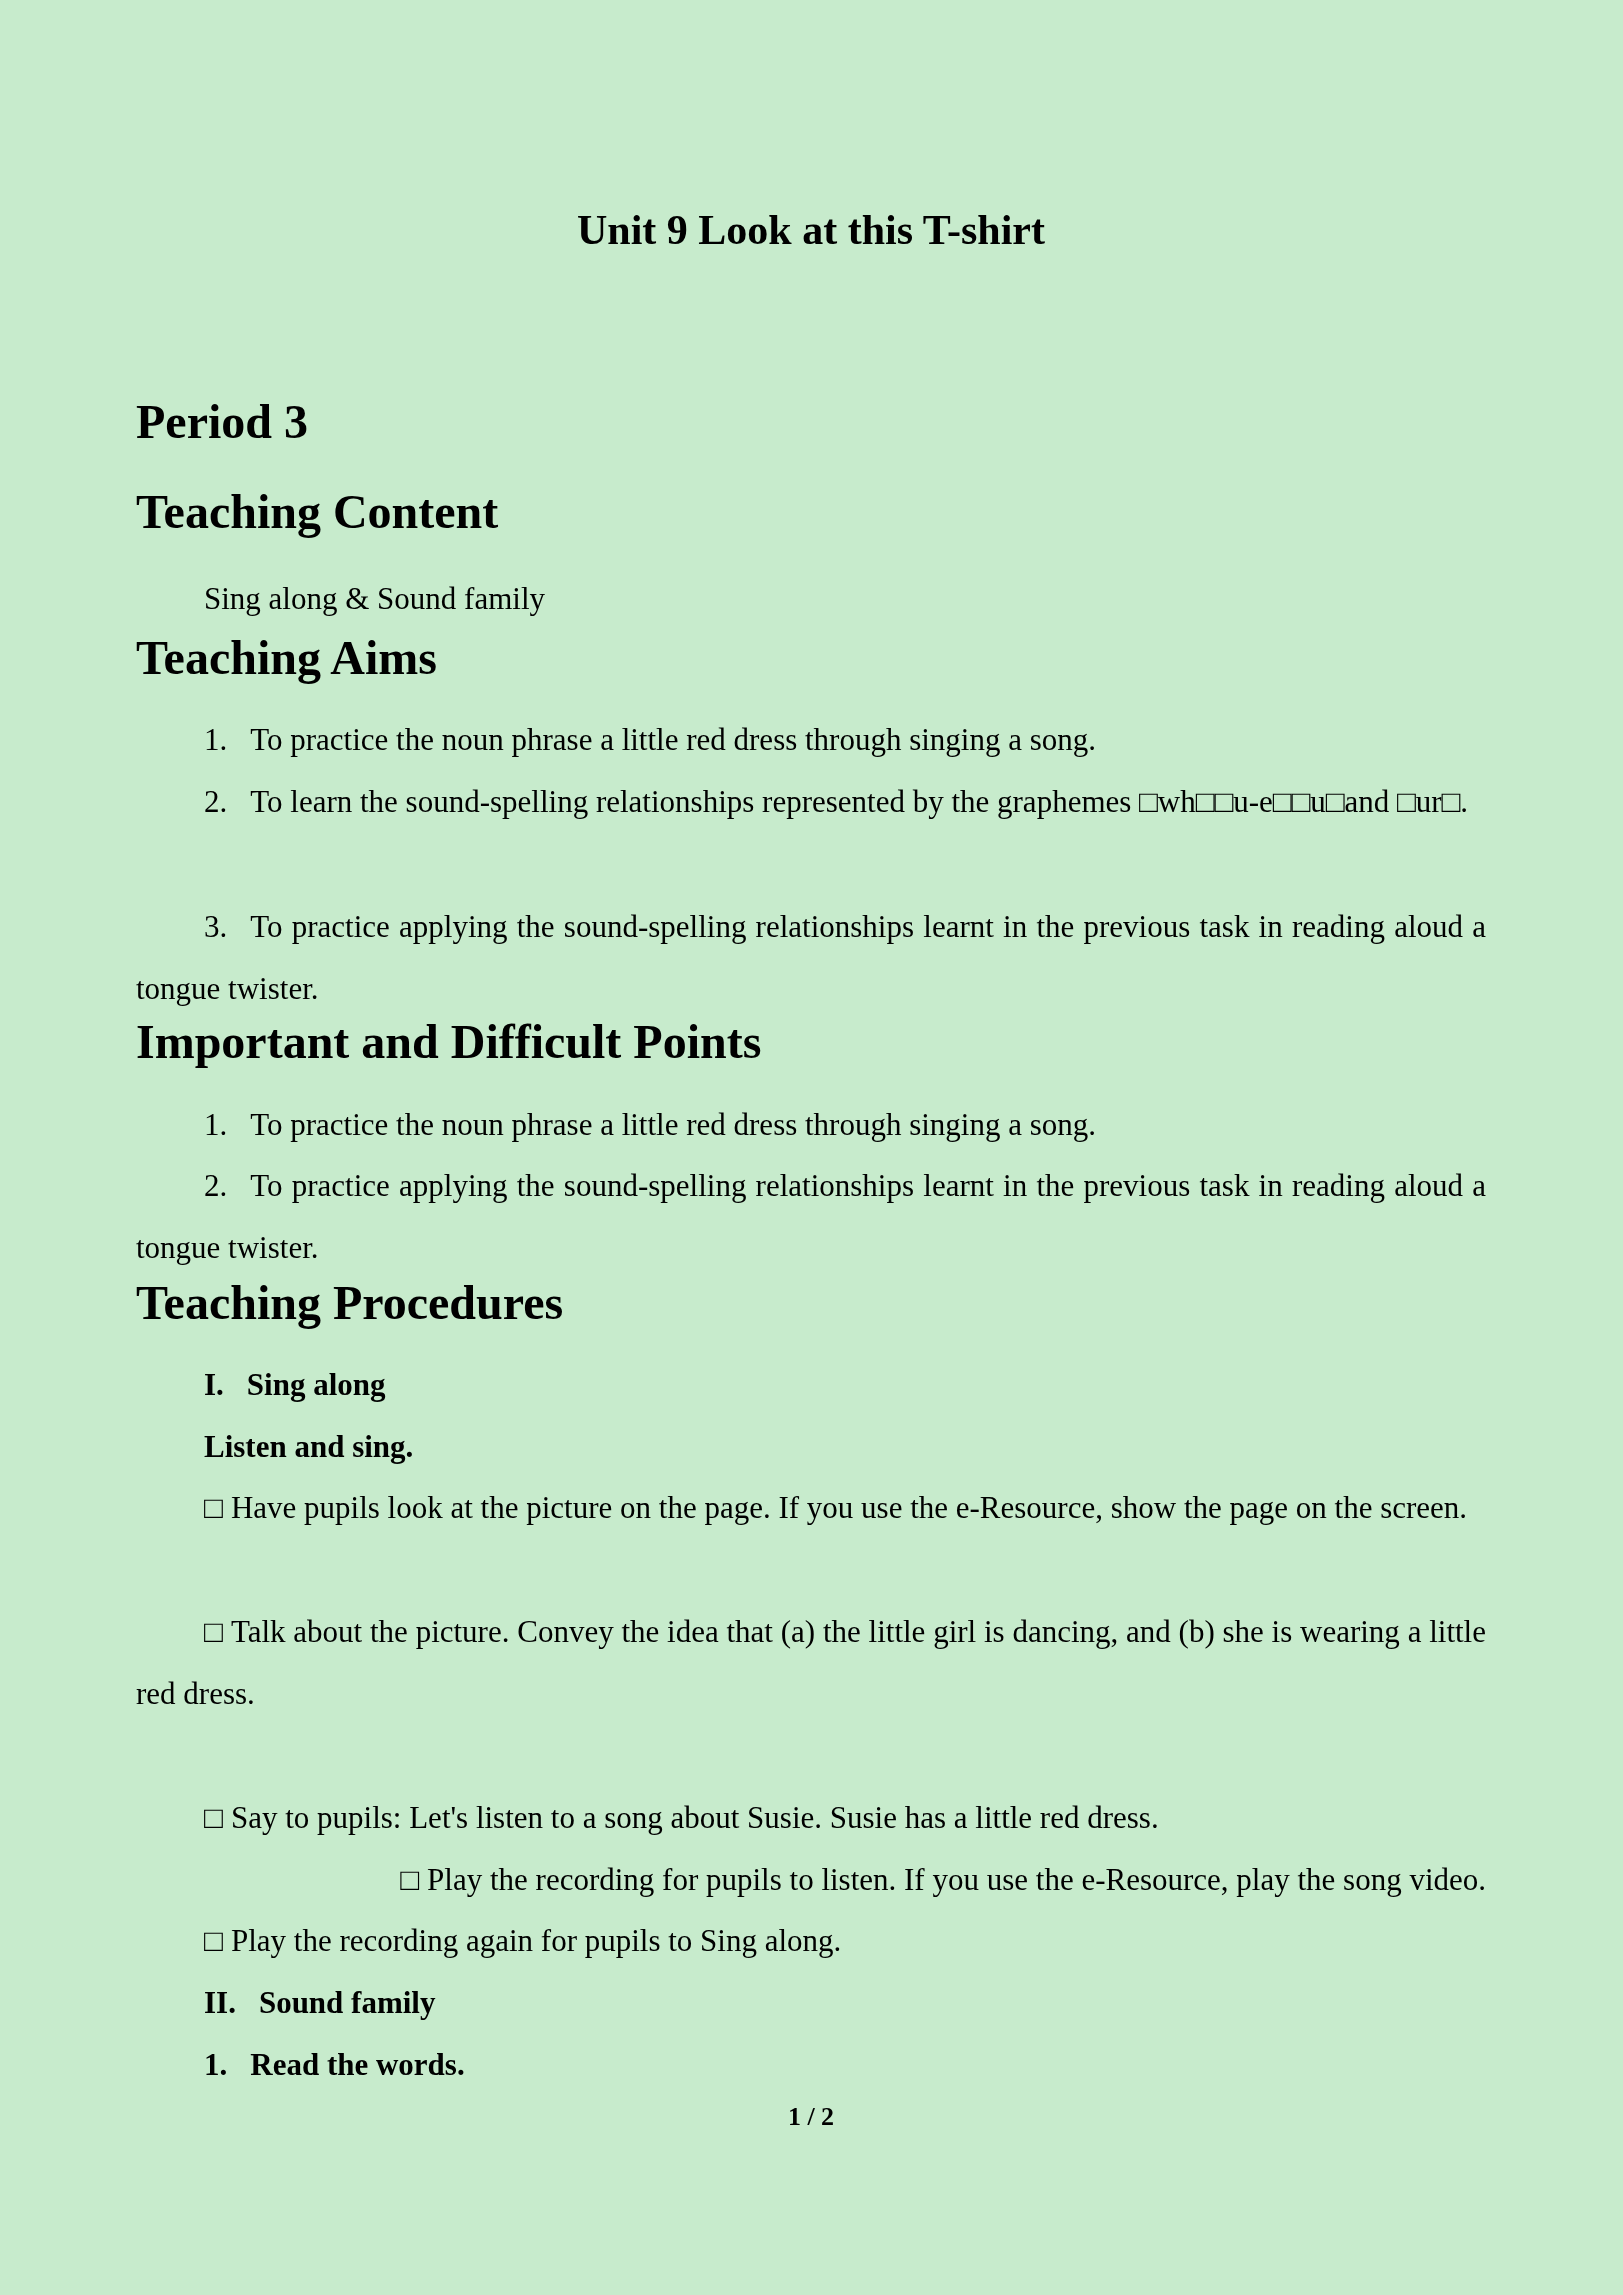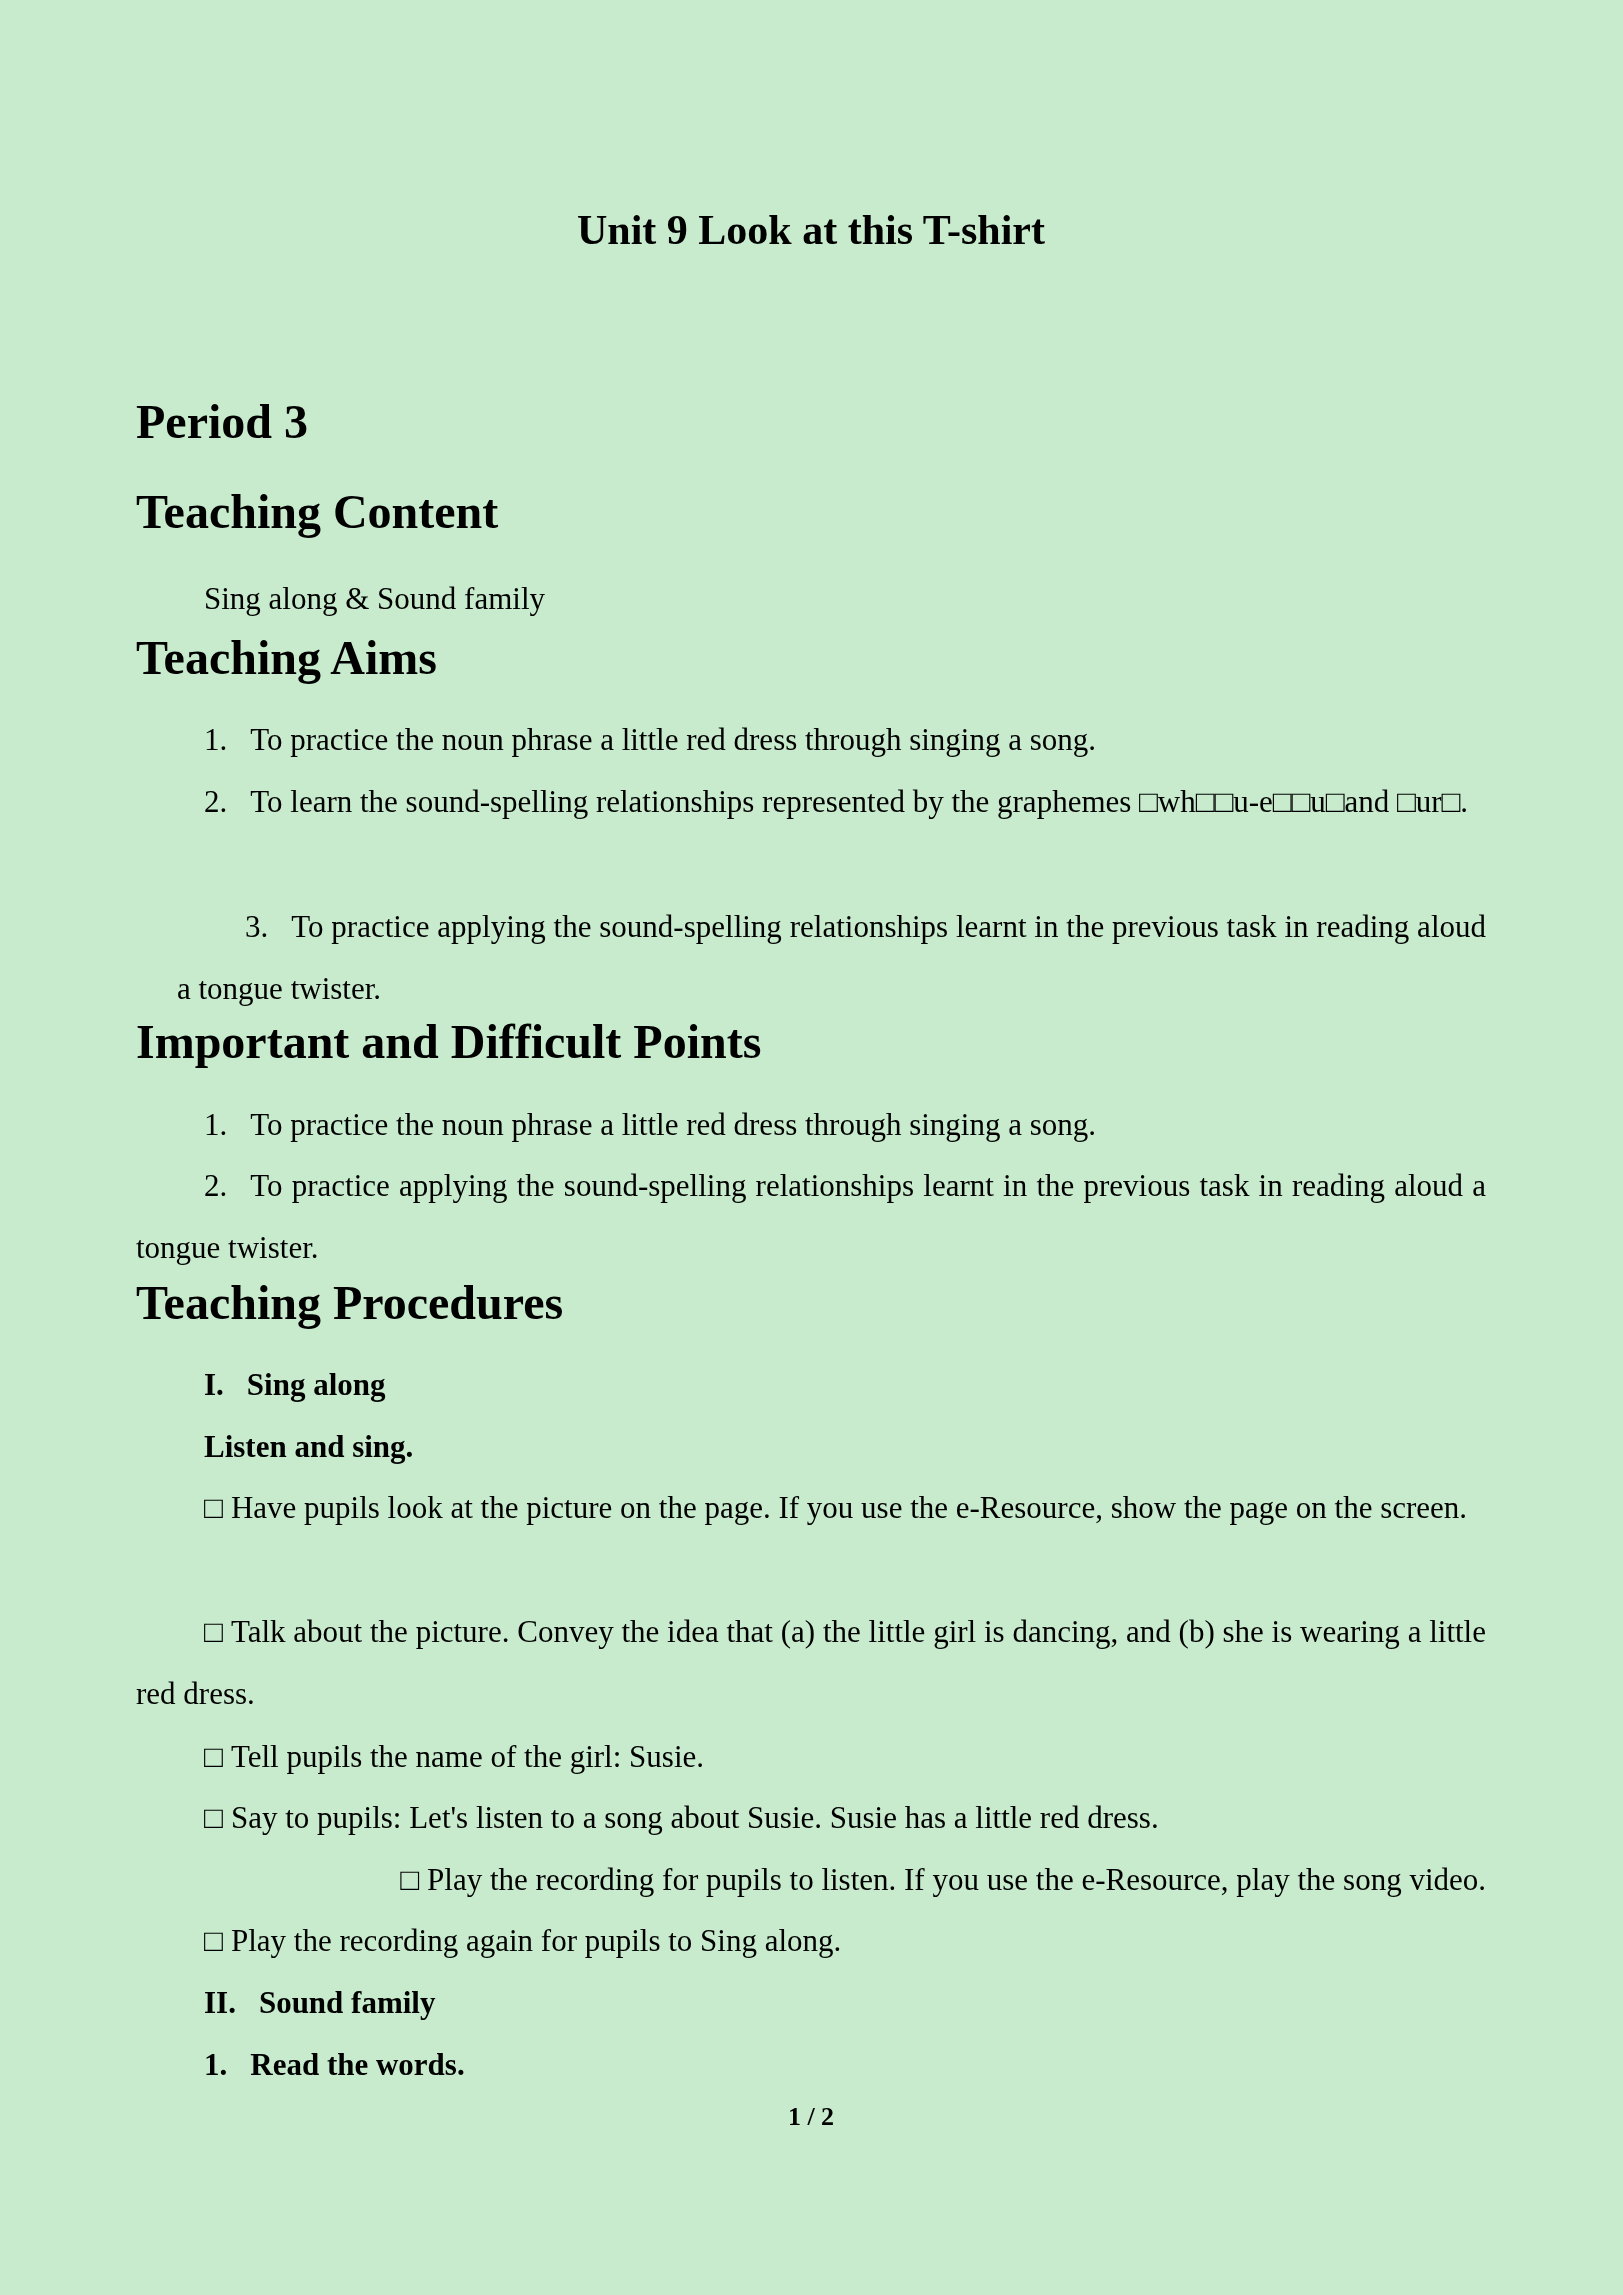--- a/index.html
+++ b/index.html
@@ -26,21 +26,21 @@
   .bold{font-weight:bold;}
   .indent{text-indent:68px;}
   .justify{text-align:justify;}
   .num-marker{margin-right:23px;}
   .bullet-marker{margin-right:8.2px;}
   .pagenum{
     text-align:center;font-size:26px;font-weight:bold;line-height:1.2;
   }
   
   .b0{top:205px;}  .b1{top:393px;}  .b2{top:483px;}  .b3{top:568px;}
-  .b4{top:629px;}  .b5{top:709px;} .b6{top:771px;} .b7{top:896px;margin-left:41px;}
+  .b4{top:629px;}  .b5{top:709px;} .b6{top:771px;} .b7{top:896px;}
   .b8{top:1013px;} .b9{top:1094px;} .b10{top:1155px;}.b11{top:1274px;}
   .b12{top:1354px;}.b13{top:1416px;}.b14{top:1477px;}.b15{top:1601px;}
   .b16{top:1726px;}.b17{top:1787px;}.b18{top:1849px;text-align:right;}.b19{top:1910px;}
   .b20{top:1972px;}.b21{top:2034px;}.b22{top:2101px;}
 </style>
 </head>
 <body>
 
 <div class="page">
 
@@ -85,23 +85,20 @@
   <p class="block b13 indent bold">Listen and sing.</p>
 
   <p class="block b14 indent justify">
     <span class="bullet-marker">□</span><span>Have pupils look at the picture on the page. If you use the e-Resource, show the page on the screen.</span>
   </p>
 
   <p class="block b15 indent justify">
     <span class="bullet-marker">□</span><span>Talk about the picture. Convey the idea that (a) the little girl is dancing, and (b) she is wearing a little red dress.</span>
   </p>
 
-  <p class="block b16 indent">
-    <span class="bullet-marker">□</span><span>Tell pupils the name of the girl: Susie.</span>
-  </p>
 
   <p class="block b17 indent">
     <span class="bullet-marker">□</span><span>Say to pupils: Let's listen to a song about Susie. Susie has a little red dress.</span>
   </p>
 
   <p class="block b18 indent">
     <span class="bullet-marker">□</span><span>Play the recording for pupils to listen. If you use the e-Resource, play the song video.</span>
   </p>
 
   <p class="block b19 indent">

